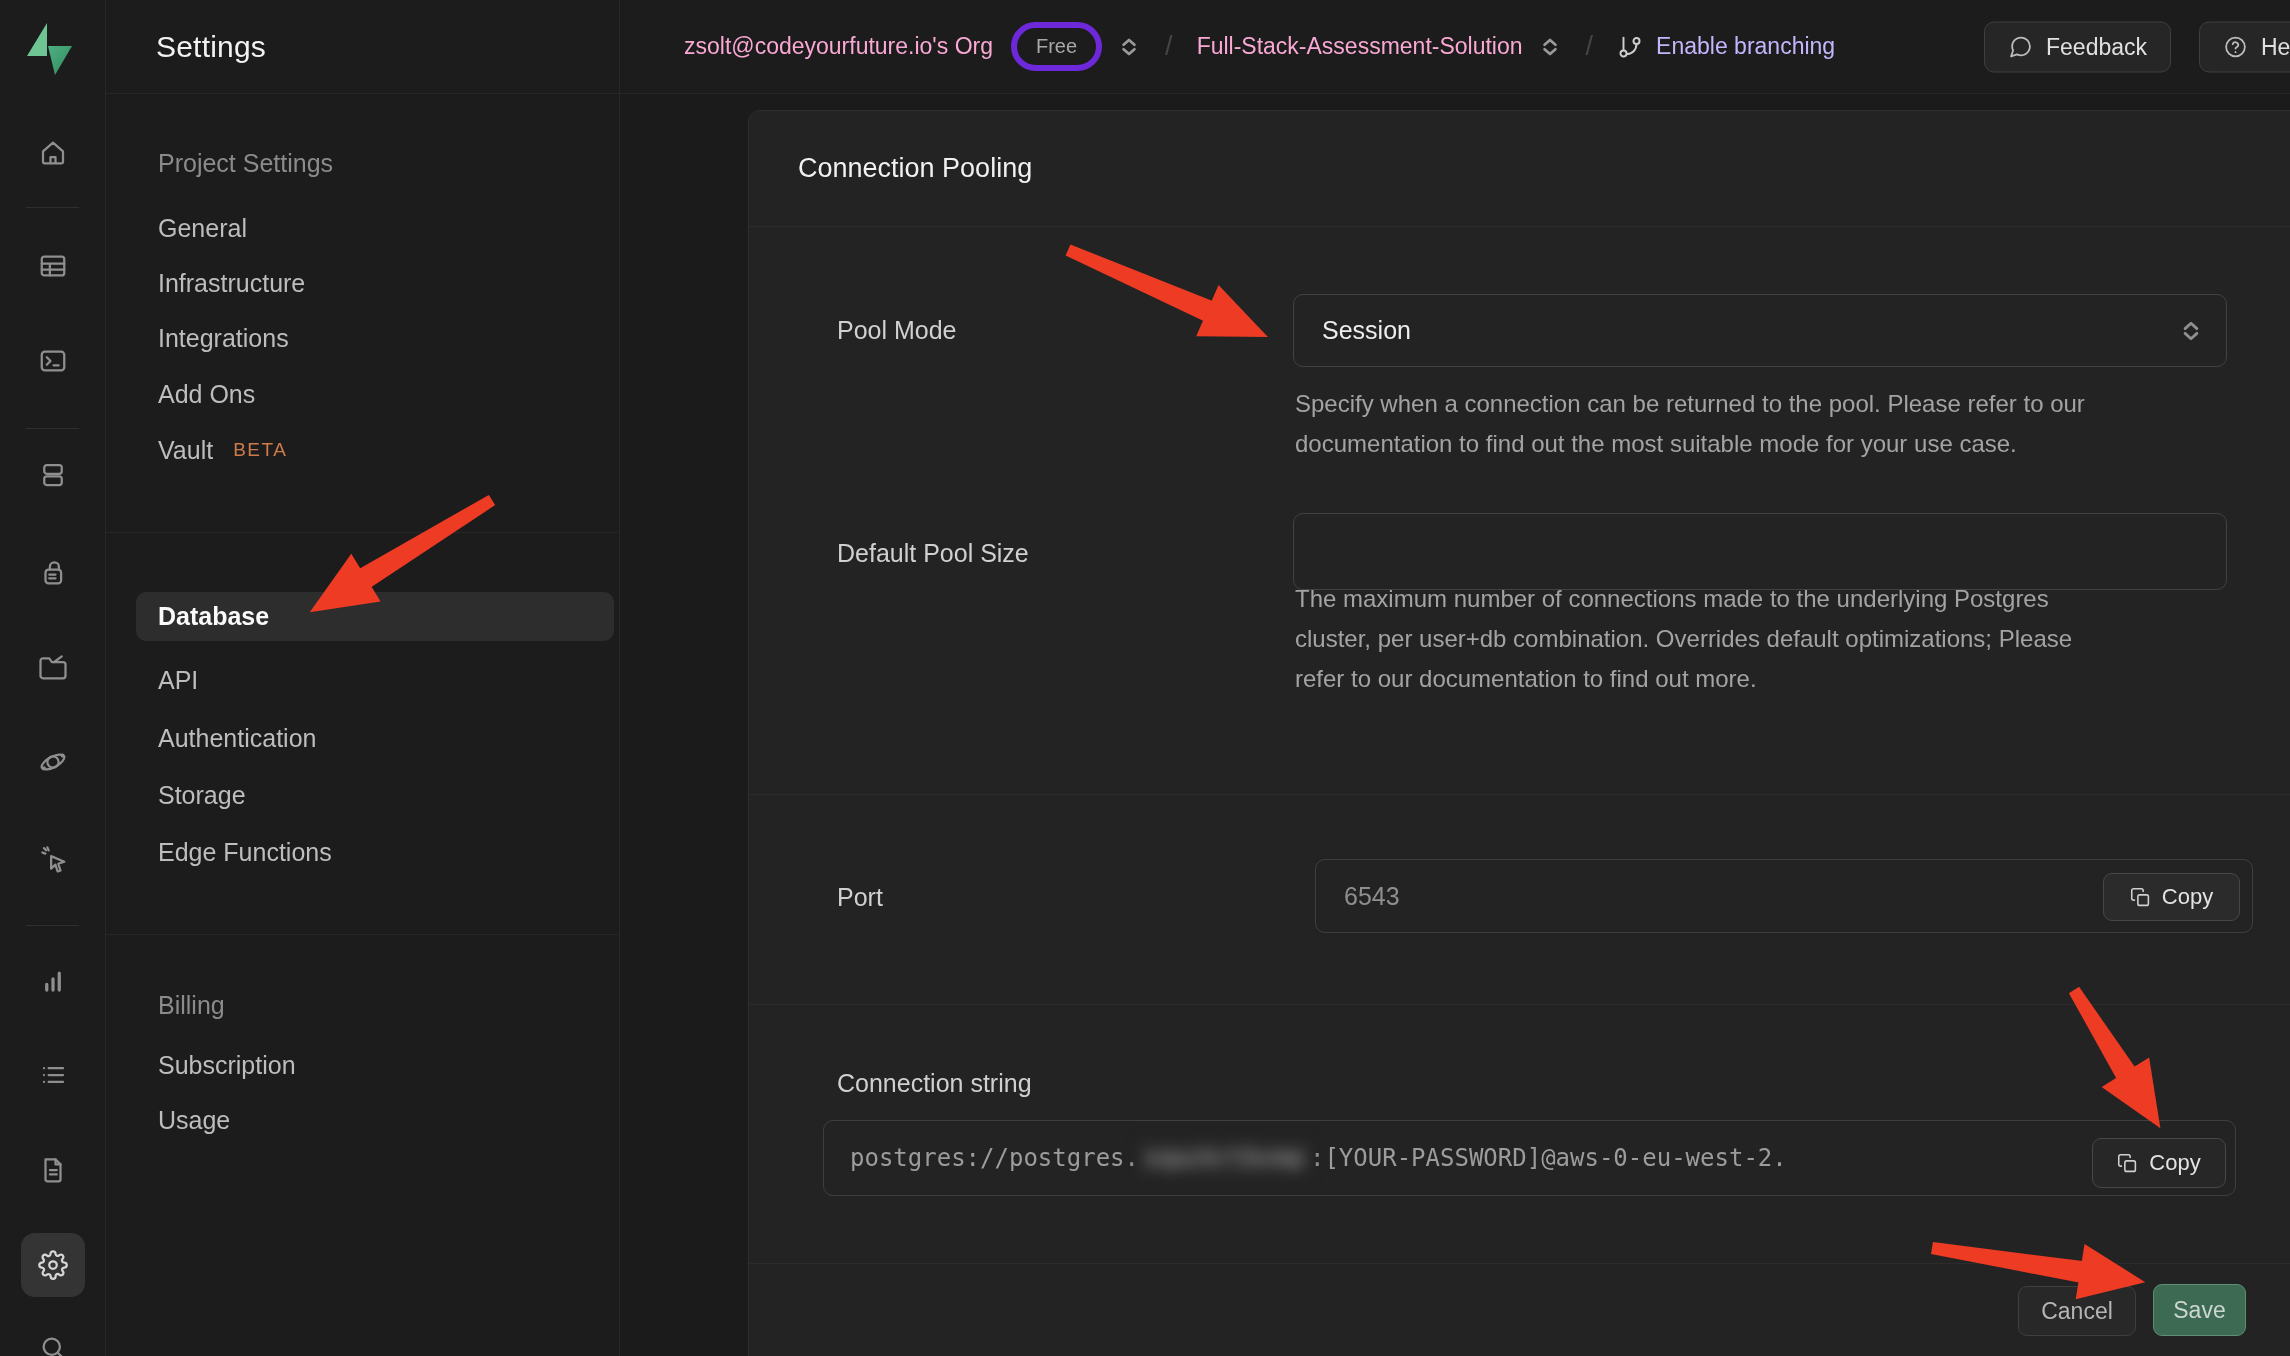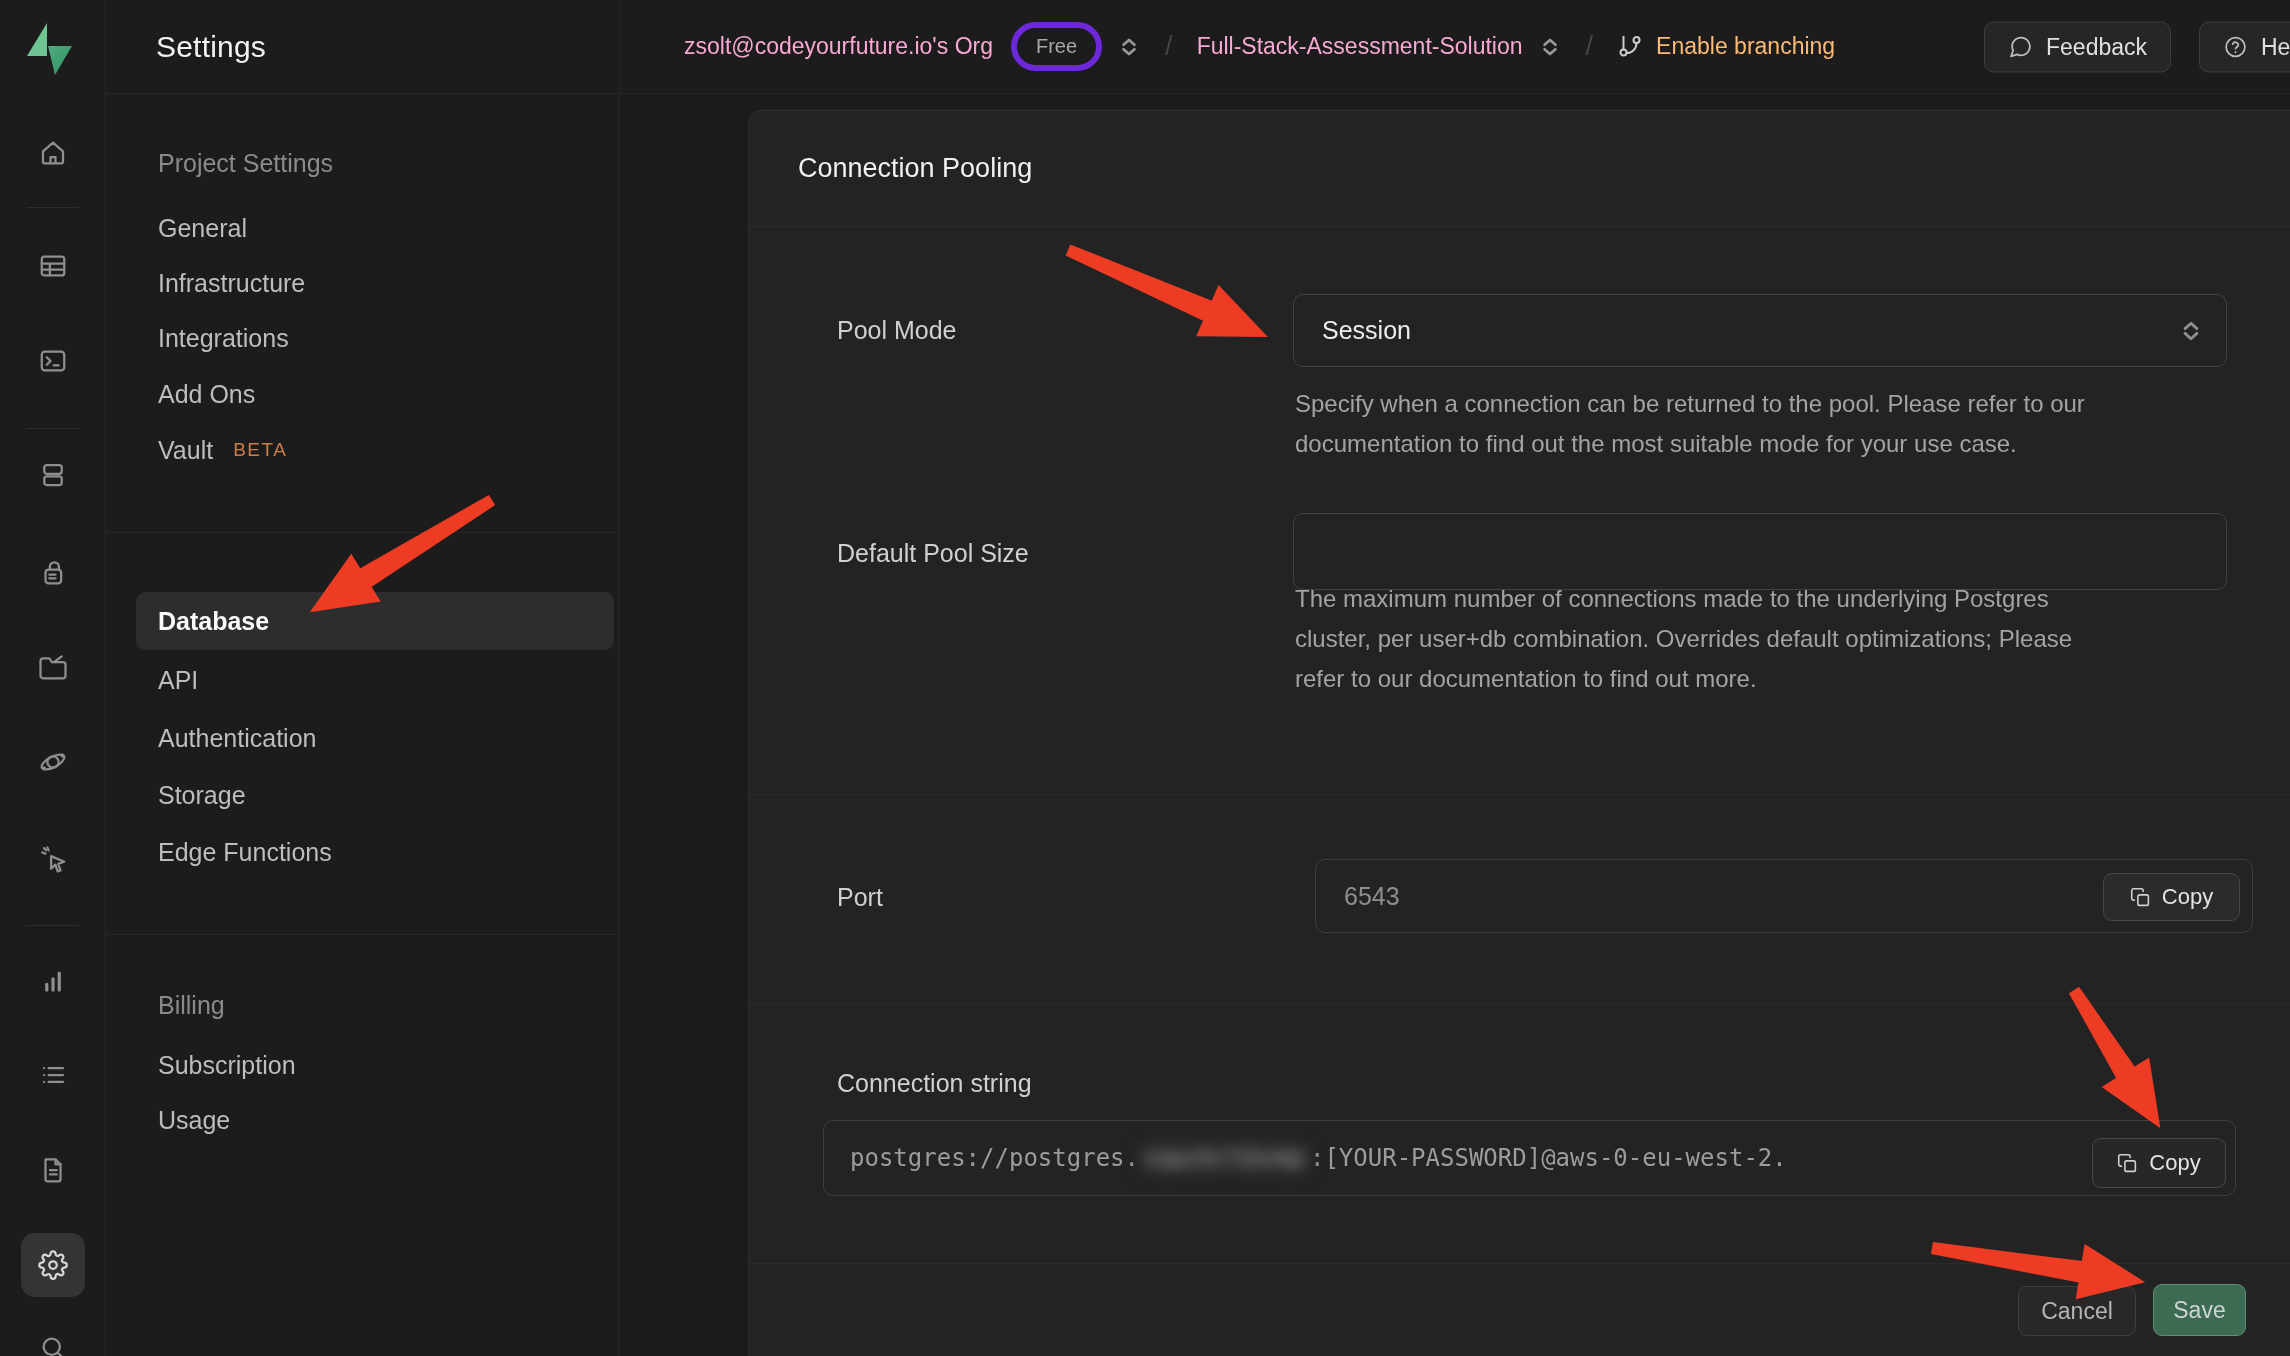--- a/index.html
+++ b/index.html
@@ -26,21 +26,21 @@
   .snav-div { position:absolute; left:0; right:0; height:1px; background:#272727; }
   .beta { font-size:19px; color:#cc7b4a; letter-spacing:1.5px; margin-left:20px; font-weight:400; }
 
   
   .topbar { position:absolute; left:620px; top:0; right:-80px; height:94px; background:#1c1c1c; border-bottom:1px solid #272727; display:flex; align-items:center; padding-left:64px; z-index:4; }
   .org-name, .project-name { font-size:23px; color:#f9a8d4; white-space:nowrap; cursor:pointer; }
   .pill { margin-left:18px; border:6px solid #6d28d9; border-radius:999px; padding:7px 19px; font-size:20px; color:#a8a8a8; }
   .updown { margin-left:15px; color:#9a9a9a; cursor:pointer; }
   .updown svg, .chev svg { stroke:currentColor; fill:none; stroke-width:2.4; stroke-linecap:round; stroke-linejoin:round; }
   .slash { margin:0 24px; font-size:27px; color:#454545; font-weight:300; }
-  .branch-link { display:flex; align-items:flex-start; gap:13px; color:#fdba74; font-size:23px; cursor:pointer; white-space:nowrap; }
+  .branch-link { display:flex; align-items:flex-end; gap:13px; color:#c4b5fd; font-size:23px; cursor:pointer; white-space:nowrap; }
   .branch-link svg { stroke:#cfcfcf; fill:none; stroke-width:1.8; stroke-linecap:round; stroke-linejoin:round; }
   .top-btn { position:absolute; top:50%; transform:translateY(-50%); display:flex; align-items:center; gap:13px; background:#262626; border:1px solid #3f3f3f; border-radius:10px; padding:11px 23px; font-size:23px; color:#e0e0e0; cursor:pointer; white-space:nowrap; }
   .top-btn svg { stroke:#bdbdbd; fill:none; stroke-width:1.7; stroke-linecap:round; stroke-linejoin:round; }
   .btn-feedback { left:1364px; }
   .btn-help { left:1579px; }
 
   
   .main { position:absolute; left:620px; top:94px; right:0; bottom:0; background:#1b1b1b; }
   .card { position:absolute; left:128px; top:16px; width:1600px; height:1280px; background:#232323; border:1px solid #2e2e2e; border-radius:12px; }
   .card-title-row { position:absolute; left:0; right:0; top:0; height:116px; border-bottom:1px solid #2c2c2c; display:flex; align-items:center; padding-left:49px; }
@@ -178,21 +178,21 @@
   <div class="snav-item" style="top:255px">Infrastructure</div>
   <div class="snav-item" style="top:310px">Integrations</div>
   <div class="snav-item" style="top:366px">Add Ons</div>
   <div class="snav-item" style="top:422px">
     <span>Vault</span>
     <span class="beta">BETA</span>
   </div>
 
   <div class="snav-div" style="top:532px"></div>
 
-  <div class="snav-item active" style="top:592px;height:58px">Database</div>
+  <div class="snav-item active" style="top:592px;height:49px">Database</div>
   <div class="snav-item" style="top:652px">API</div>
   <div class="snav-item" style="top:710px">Authentication</div>
   <div class="snav-item" style="top:767px">Storage</div>
   <div class="snav-item" style="top:824px">Edge Functions</div>
 
   <div class="snav-div" style="top:934px"></div>
 
   <div class="snav-head" style="top:977px">Billing</div>
   <div class="snav-item" style="top:1037px">Subscription</div>
   <div class="snav-item" style="top:1092px">Usage</div>

